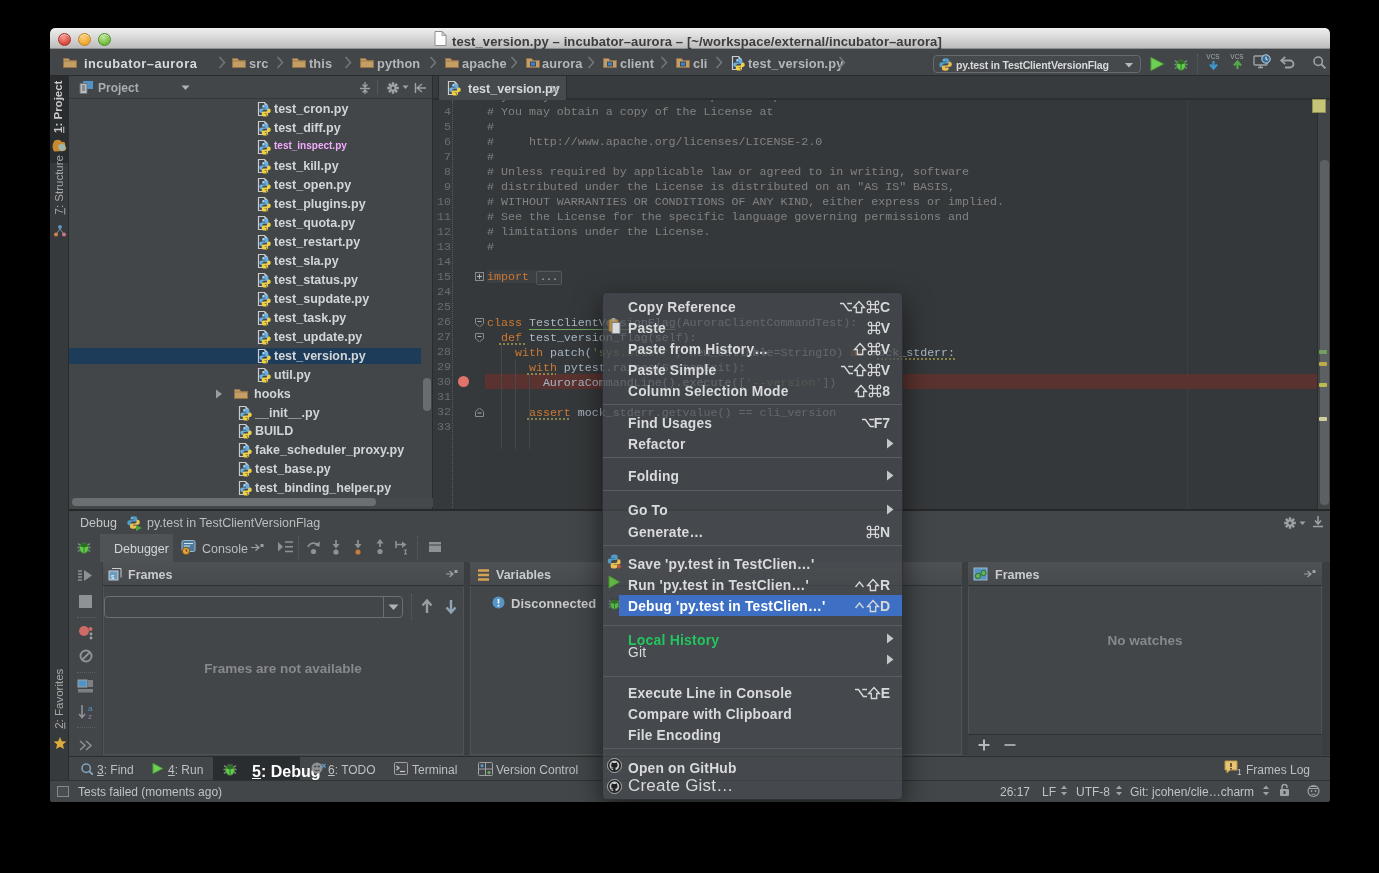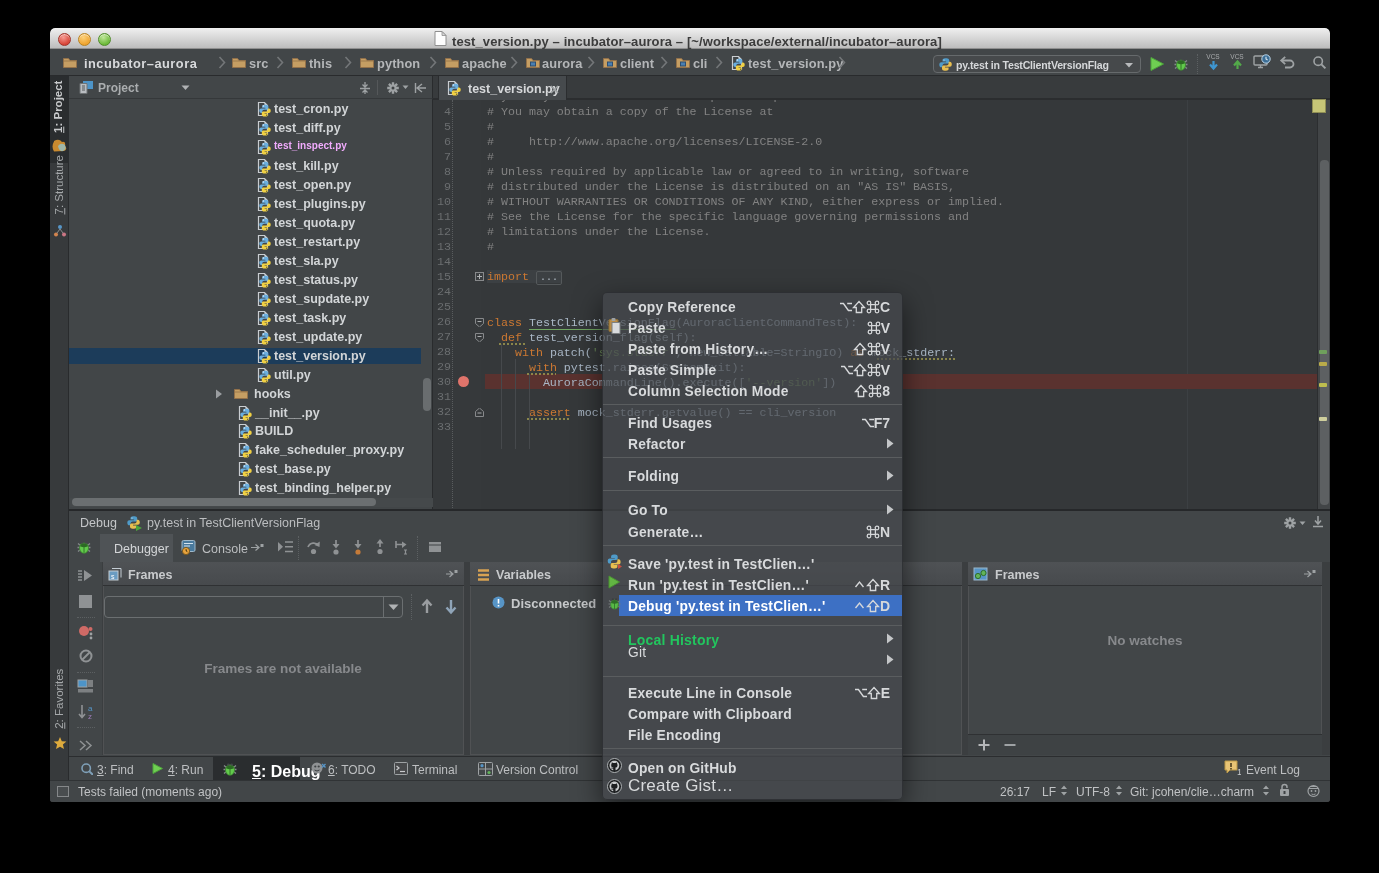--- a/index.html
+++ b/index.html
@@ -687,21 +687,21 @@
       <path d="M0.5 7 H14.5 M7.5 0.5 V14" stroke="#9ea2a4"></path>
       <circle cx="4" cy="3.7" r="1.6" fill="#5795c7"></circle>
       <circle cx="11" cy="10.5" r="1.6" fill="#62b55a"></circle>
     </svg>
     <div class="ab t" style="left:446px;top:736px;font-size:12px;color:#bdbfc1">Version Control</div>
     <svg class="ab" style="left:1174px;top:731px" width="17" height="17" viewBox="0 0 17 17">
       <path d="M1 2 h12 v9 h-7 l-3 3 v-3 h-2 z" fill="#e8c475" stroke="#b99747"></path>
       <path d="M7 4 v4 M7 9 v1.4" stroke="#4a3d20" stroke-width="1.6"></path>
       <text x="13" y="16" font-size="9" fill="#c8cacc" font-family="Liberation Sans">1</text>
     </svg>
-    <div class="ab t" style="left:1196px;top:736px;font-size:12px;color:#bdbfc1">Event Log</div>
+    <div class="ab t" style="left:1196px;top:736px;font-size:12px;color:#bdbfc1">Frames Log</div>
     <div class="ab" style="left:0px;top:752px;width:1280px;height:22px;background:#424648;border-top:1px solid #303335"></div>
     <div class="ab" style="left:7px;top:758px;width:12px;height:11px;border:1px solid #85888a;background:#494d4f"></div>
     <div class="ab t" style="left:28px;top:758px;font-size:12px;color:#c0c2c4">Tests failed (moments ago)</div>
     <div class="ab t" style="left:950px;top:758px;font-size:12px;color:#c0c2c4">26:17</div>
     <div class="ab t" style="left:992px;top:758px;font-size:12px;color:#c0c2c4">LF</div>
     <svg class="ab" style="left:1010px;top:757px" width="8" height="11" viewBox="0 0 8 11">
       <path d="M4 0.5 L7 4 H1 Z M4 10.5 L1 7 H7 Z" fill="#9ea2a4"></path>
     </svg>
     <div class="ab t" style="left:1026px;top:758px;font-size:12px;color:#c0c2c4">UTF-8</div>
     <svg class="ab" style="left:1065px;top:757px" width="8" height="11" viewBox="0 0 8 11">

